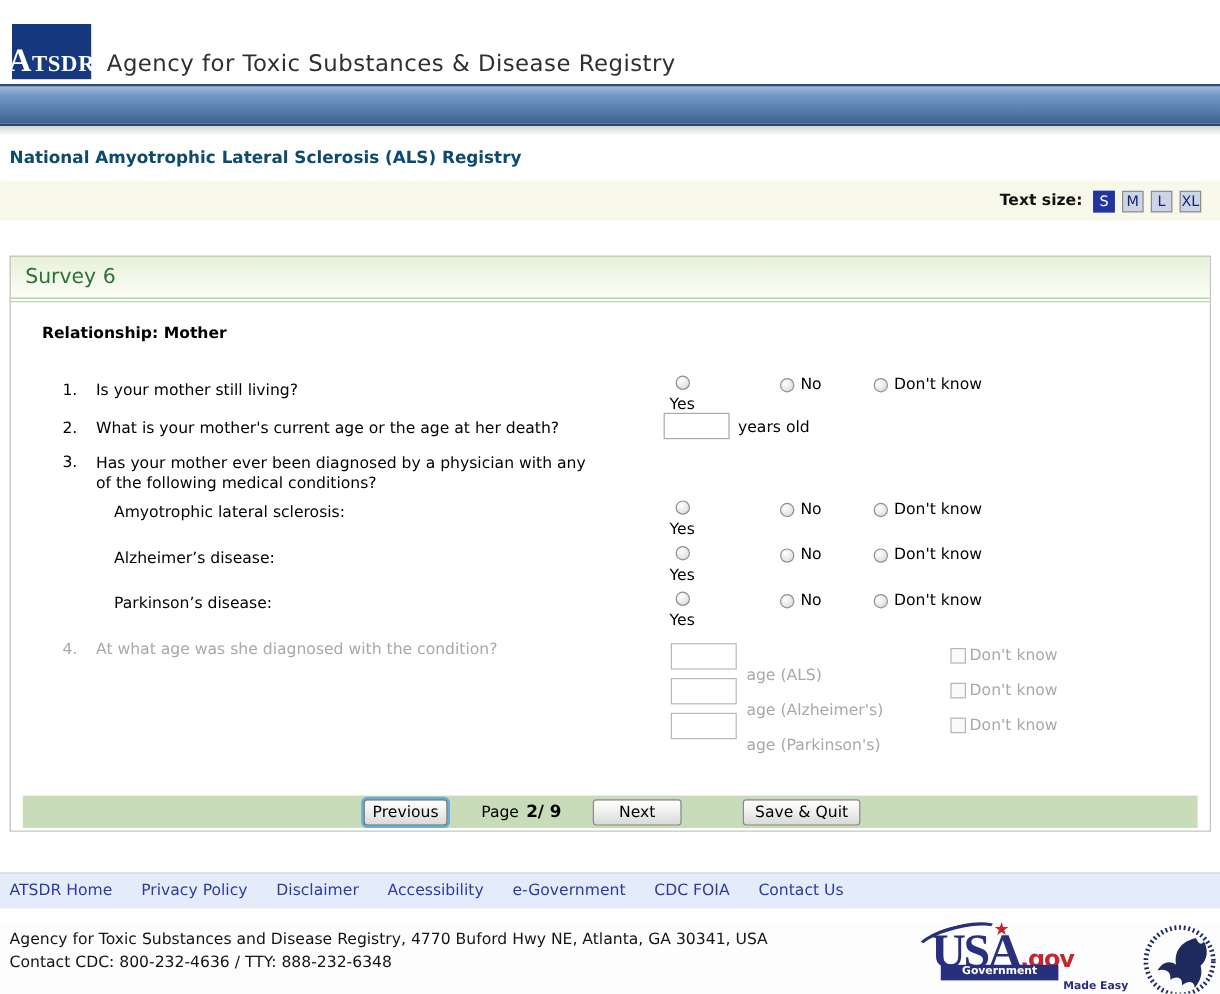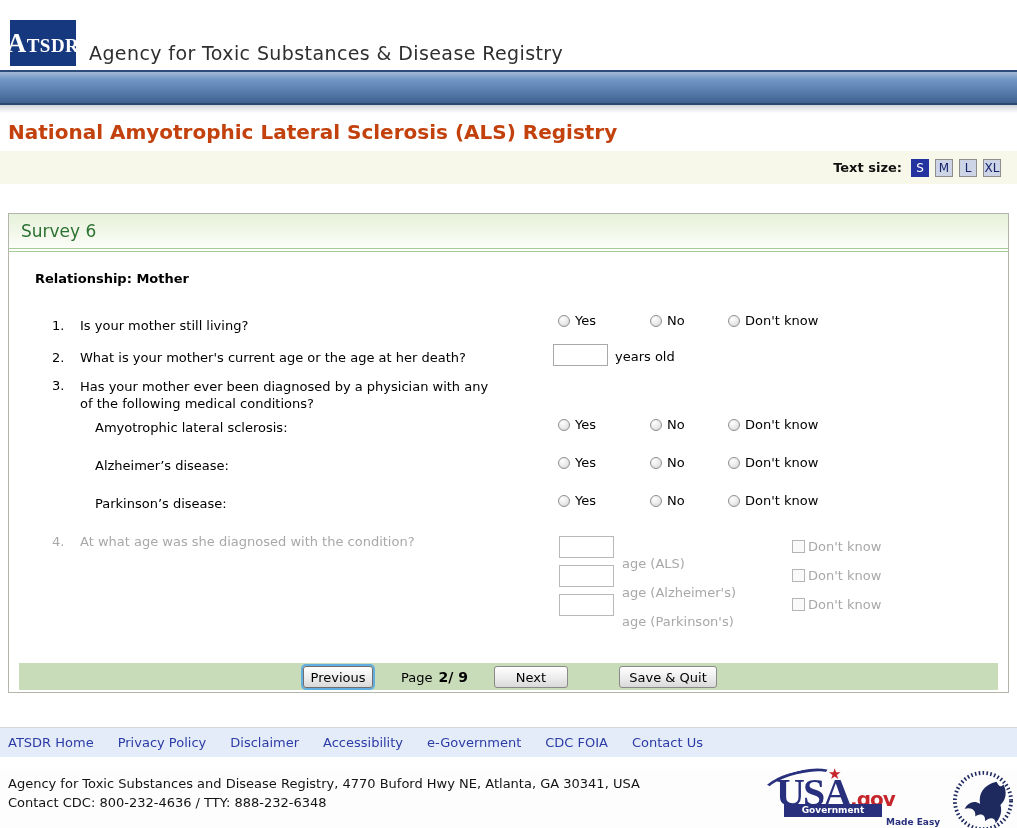--- a/index.html
+++ b/index.html
@@ -3,32 +3,32 @@
 <meta charset="utf-8">
 <style>
   * { margin:0; padding:0; box-sizing:border-box; }
   body { background:#fff; }
   .page { position:relative; width:1017px; height:828px; background:#fff; overflow:hidden;
           font-family:"DejaVu Sans","Liberation Sans",sans-serif; color:#000; }
 
   
   .header { position:relative; height:70px; background:#fff; }
   .logo-box { position:absolute; left:10px; top:20px; width:66px; height:46px;
-              background:#16387e; display:flex; align-items:center; justify-content:center; cursor:pointer; }
+              background:#16387e; display:flex; align-items:flex-end; justify-content:center; cursor:pointer; }
   .logo-text { font-family:"Liberation Serif","DejaVu Serif",serif; font-weight:bold;
                color:#fff; font-size:19px; letter-spacing:0.5px; }
   .logo-text::first-letter { font-size:27px; }
   .agency-name { position:absolute; left:89px; top:42px; font-size:19px; color:#2f2f2f; letter-spacing:0.4px; }
 
   .blue-bar { height:35px; border-top:2px solid #2d4c7c; border-bottom:2px solid #2a486f;
               background:linear-gradient(to bottom,#a4b8d6 0%,#7499c7 22%,#5a7fae 60%,#3f628f 100%); }
   .shadow-strip { height:8px; background:linear-gradient(to bottom,#cfd4db,#ffffff); }
 
   .title-row { height:38px; display:flex; align-items:center; padding-left:8px; }
-  .page-title { font-size:20px; font-weight:bold; color:#c2410c; }
+  .page-title { font-size:14px; font-weight:bold; color:#0c4a6e; }
 
   .textsize-bar { height:33px; background:#f8f8ea; display:flex; align-items:center;
                   justify-content:flex-end; padding-right:16px; gap:6px; }
   .ts-label { font-size:13px; font-weight:bold; color:#111; margin-right:3px; }
   .ts-btn { width:18px; height:18px; font-size:12px; font-family:inherit; display:flex; align-items:center;
             justify-content:center; border:1px solid #8e8e8e; background:#ccd4e6; color:#16246e; cursor:pointer; }
   .ts-btn.active { background:#2334a0; border-color:#2334a0; color:#fff; }
 
   .gap-1 { height:29px; background:#fff; }
 
@@ -42,21 +42,21 @@
   .survey-body { position:relative; height:440px; background:#fff; font-size:13px; }
 
   .row { position:absolute; left:0; right:0; height:26px; }
   .qnum  { position:absolute; left:43px; top:6px; }
   .qtext { position:absolute; left:71px; top:6px; }
   .qtext.two-line { top:0; width:420px; line-height:17px; }
   .sub-label { position:absolute; left:86px; top:4px; }
   .relationship { position:absolute; left:26px; top:19px; font-weight:bold; }
 
   .radio-item { position:absolute; top:1px; display:flex; align-items:center; gap:5px; cursor:pointer; }
-  .c1 { left:549px; } .c2 { left:641px; } .c3 { left:719px; }
+  .c1 { left:549px;flex-direction:column; } .c2 { left:641px; } .c3 { left:719px; }
   .radio { width:12px; height:12px; border-radius:50%; border:1px solid #8f8f8f; flex:none;
            background:radial-gradient(circle at 35% 30%,#fefefe 0%,#e9e9e9 55%,#cfcfcf 100%); }
 
   .age-input { position:absolute; width:55px; height:22px; border:1px solid #a9a9a9; background:#fff;
                font-size:13px; font-family:inherit; padding:1px 3px; }
   .suffix { position:absolute; left:606px; top:5px; }
 
   .disabled-text { color:#a8a8a8; }
   .age-input.dis { border-color:#b8b8b8; }
   .age-label { position:absolute; left:613px; top:20px; color:#a8a8a8; }

